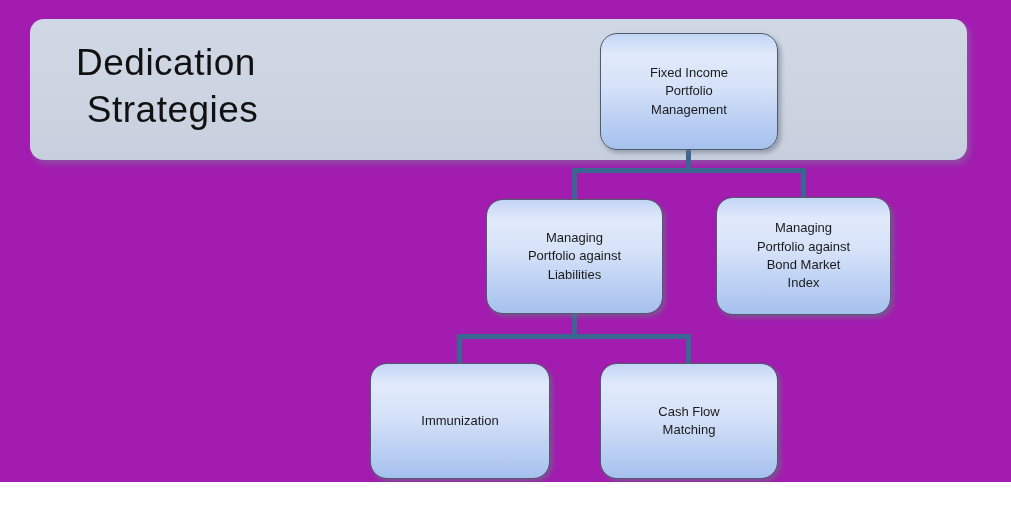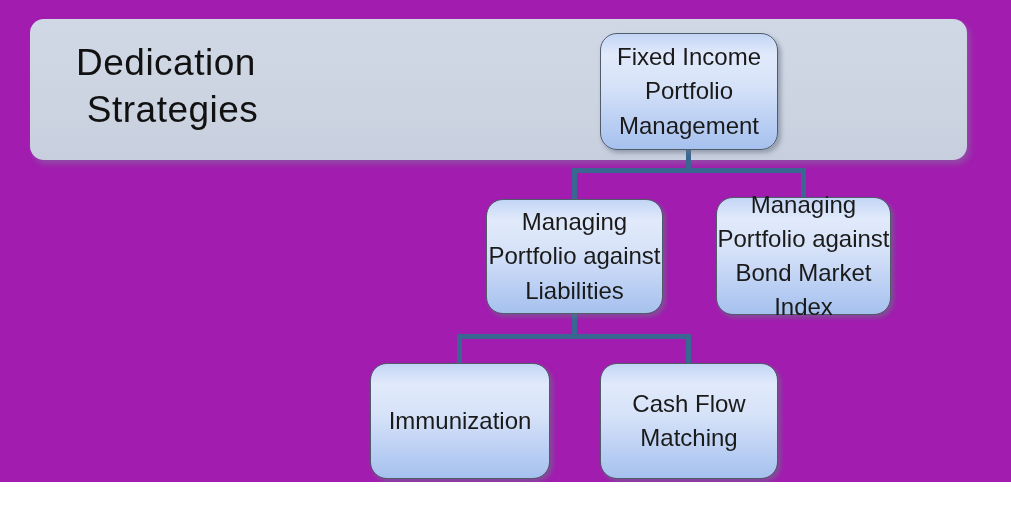--- a/index.html
+++ b/index.html
@@ -56,21 +56,21 @@
       #b9cef3 78%,
       #a6c1ee 100%);
     box-shadow: 2.5px 3px 4px rgba(105, 115, 135, 0.55);
     display: flex;
     align-items: center;
     justify-content: center;
     text-align: center;
     z-index: 3;
   }
   .node-label {
-    font-size: 24px;
+    font-size: 13px;
     line-height: 1.42;
     color: #1a1a1a;
     white-space: pre-line;
   }
   #node-root        { left: 600px; top: 33px;  width: 178px; height: 117px; }
   #node-liabilities { left: 486px; top: 199px; width: 177px; height: 115px; }
   #node-bond-index  { left: 716px; top: 197px; width: 175px; height: 118px; }
   #node-immunization{ left: 370px; top: 363px; width: 180px; height: 116px; }
   #node-cash-flow   { left: 600px; top: 363px; width: 178px; height: 116px; }
 

